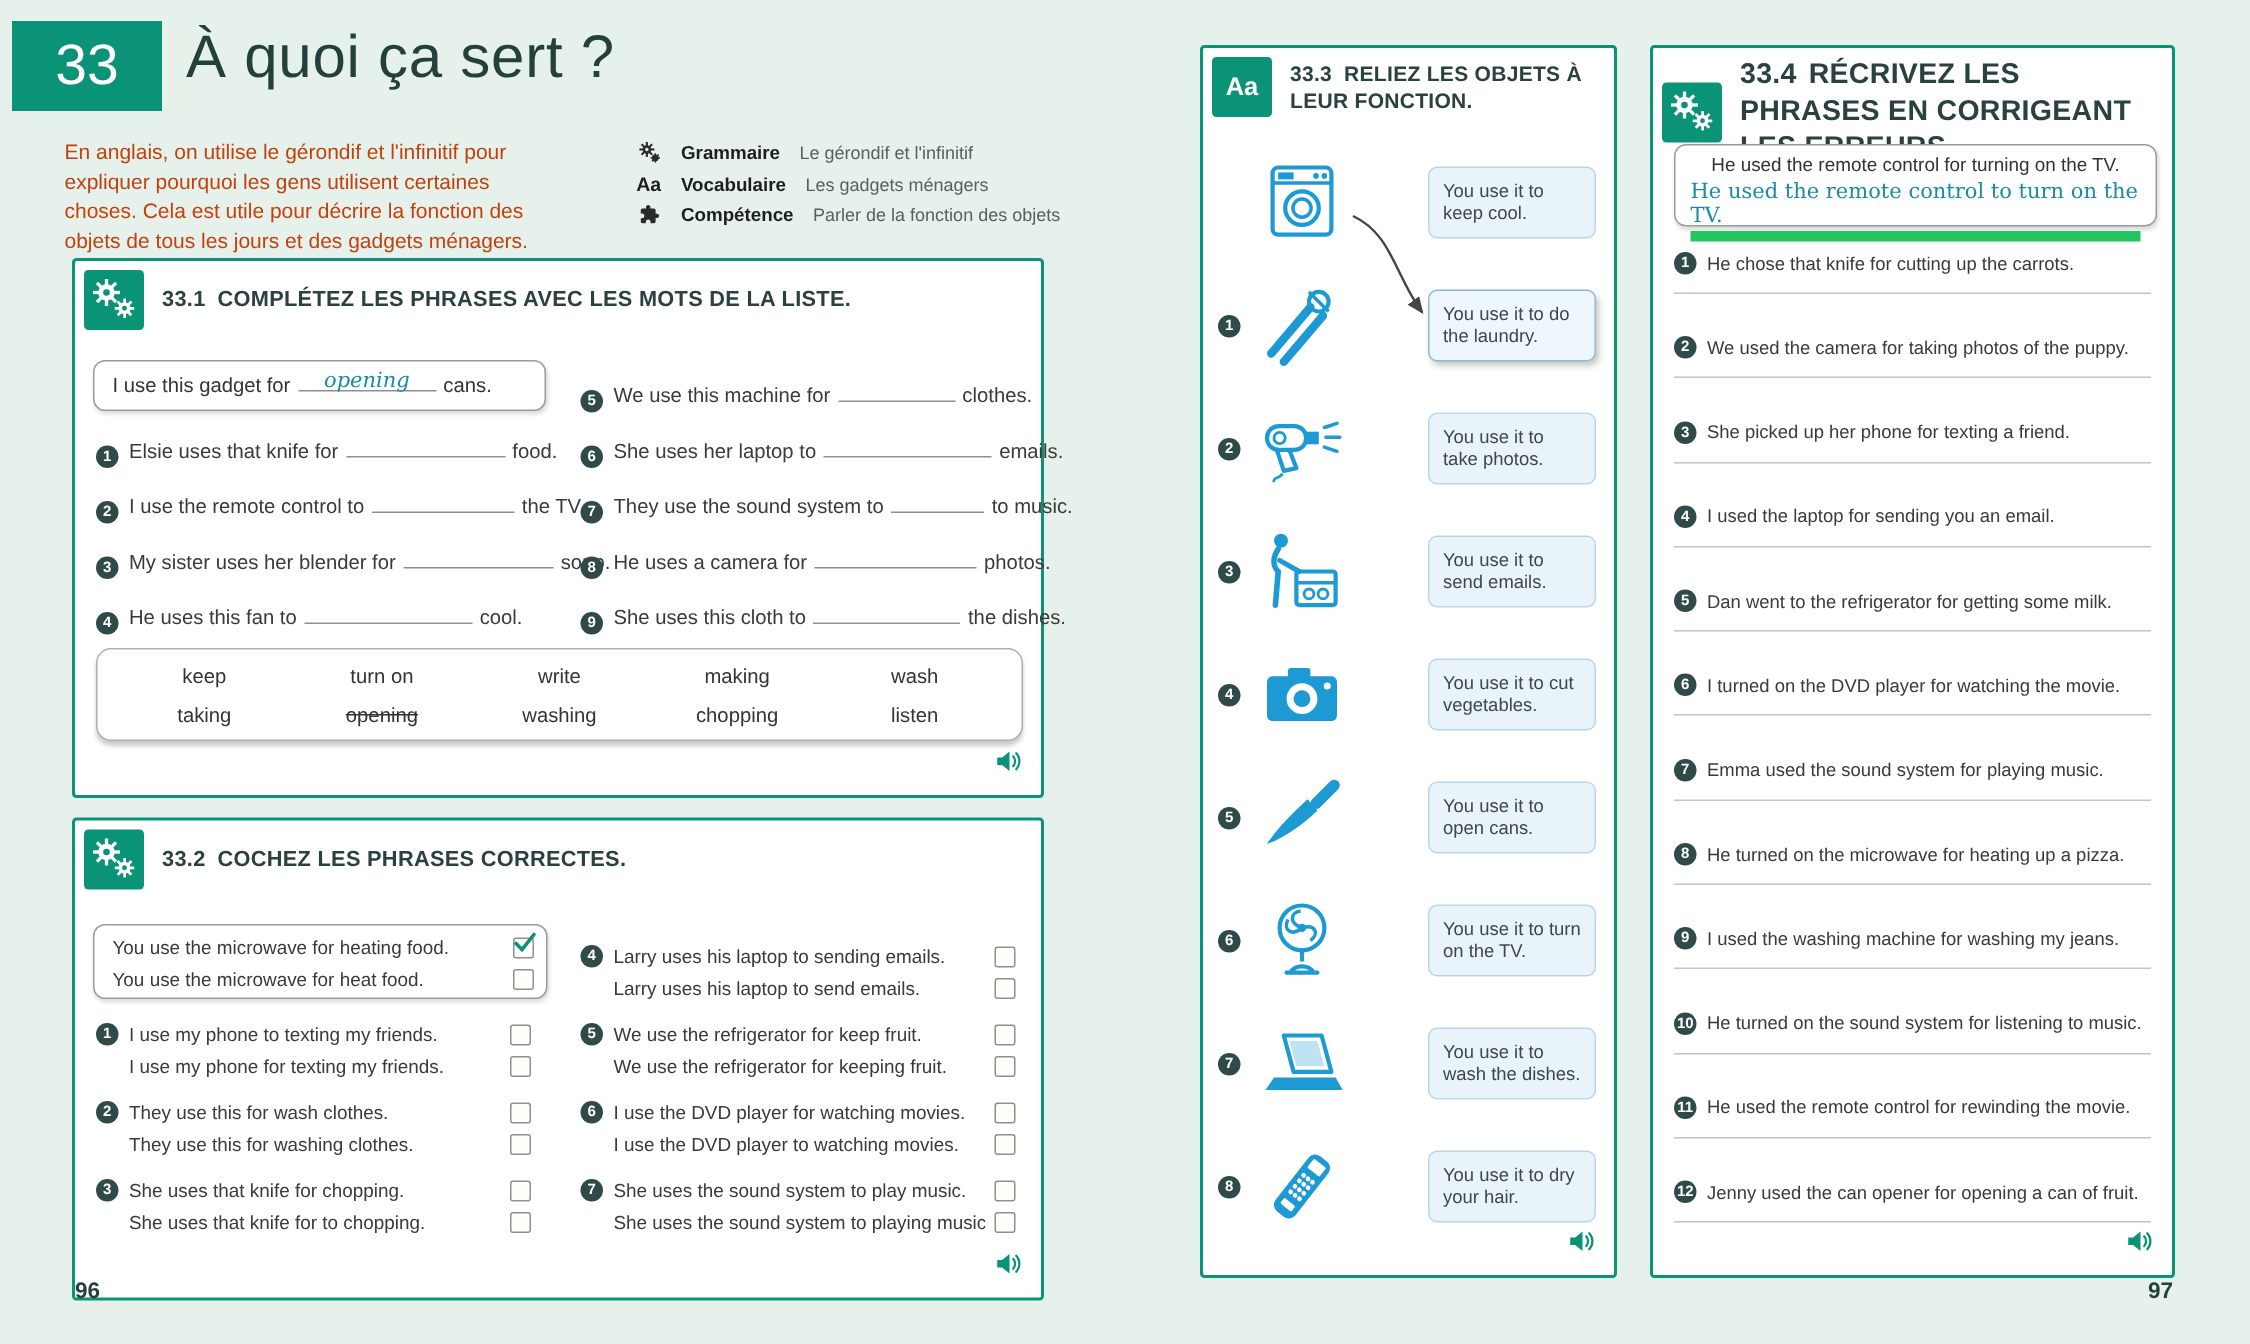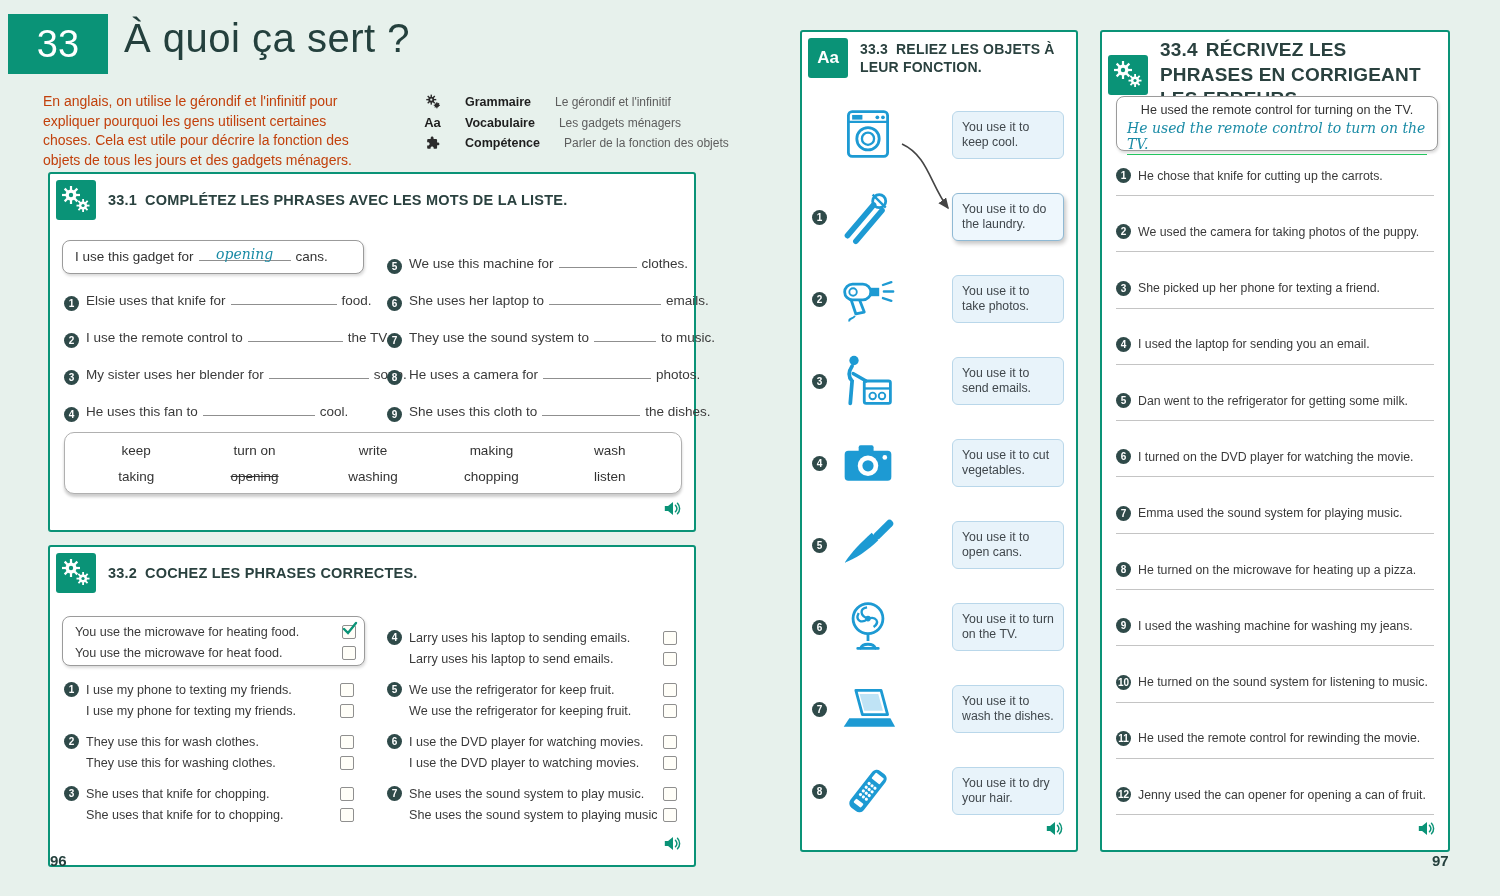--- a/index.html
+++ b/index.html
@@ -4,21 +4,21 @@
 <style>
   * { margin:0; padding:0; box-sizing:border-box; }
   html,body { width:1500px; height:896px; }
   body { background:#e7f1ec; font-family:"Liberation Sans",sans-serif; position:relative; overflow:hidden; color:#333; }
 
   .badge { position:absolute; left:8px; top:14px; width:100px; height:60px; background:#0a9377; color:#fff;
            display:flex; align-items:center; justify-content:center; font-size:38px; }
   .lesson-title { position:absolute; left:124px; top:16px; font-size:40px; font-weight:400; color:#24403d; letter-spacing:.5px; }
   .intro { position:absolute; left:43px; top:92px; width:334px; font-size:14px; line-height:1.4; color:#c2410c; }
   .meta { position:absolute; left:424px; top:94px; width:290px; }
-  .meta-row { display:flex; align-items:flex-end; margin-bottom:6px; gap:24px; font-size:12px; }
+  .meta-row { display:flex; align-items:flex-end; margin-bottom:6px; gap:13px; font-size:12px; }
   .meta-icon { width:17px; flex:none; display:flex; justify-content:center; }
   .meta-label { font-weight:bold; color:#1e1e1e; font-size:12.5px; white-space:nowrap; }
   .meta-text { color:#5d5d5d; white-space:nowrap; }
 
   .panel { position:absolute; background:#fff; border:2px solid #0a9377; border-radius:3px; }
   .phead { display:flex; align-items:center; gap:12px; padding:6px 8px 0 6px; }
   .picon { width:40px; height:40px; background:#0a9377; border-radius:3px; display:flex; align-items:center; justify-content:center; flex:none; color:#fff; font-weight:bold; font-size:17px; }
   .ptitle { font-size:14.5px; font-weight:bold; color:#2a413f; letter-spacing:.2px; line-height:1.3; }
   .pnum { margin-right:8px; }
 
@@ -65,22 +65,22 @@
   .fnbox { width:112px; min-height:48px; background:#e8f3fa; border:1px solid #b9d7ea; border-radius:6px; padding:7px 9px;
            font-size:12.3px; line-height:1.25; color:#40474c; display:flex; align-items:center; margin-left:auto; }
   .fnbox.example { border-color:#8fb9d4; box-shadow:2px 3px 4px rgba(0,0,0,.22); background:#eef7fd; }
   .arrowlayer { position:absolute; inset:0; pointer-events:none; width:100%; height:100%; }
 
   
   .p334 { left:1100px; top:30px; width:350px; height:822px; }
   .p334 .ptitle { font-size:19px; }
   .ex334box { left:14px; top:64px; width:322px; height:55px; padding:6px 10px 0; }
   .ex334prompt { font-size:12.6px; color:#333; text-align:center; white-space:nowrap; }
-  .ex334answer { display:block; margin-top:3px; font-family:"DejaVu Serif",serif; font-style:italic; font-size:14px; color:#1a8ba6;
-                 border-bottom:1px solid #22c55e; padding-bottom:2px; }
+  .ex334answer { display:block; margin-top:3px; font-family:"DejaVu Serif",serif; font-size:14px; color:#1a8ba6;
+                 border-bottom:7px solid #22c55e; padding-bottom:2px; }
   .items334 { position:absolute; left:14px; top:130px; right:14px; }
   .rwitem { height:56.3px; }
   .rwtext { display:flex; align-items:center; padding-top:6px; }
   .rws { font-size:12.3px; color:#3a3a3a; white-space:nowrap; }
   .rwline { border-bottom:1px solid #c4c4c4; margin-top:12px; }
 
   .pageno { position:absolute; top:852px; font-size:15px; font-weight:bold; color:#24403d; }
   .pageno.left { left:50px; }
   .pageno.right { left:1432px; }
 </style>

